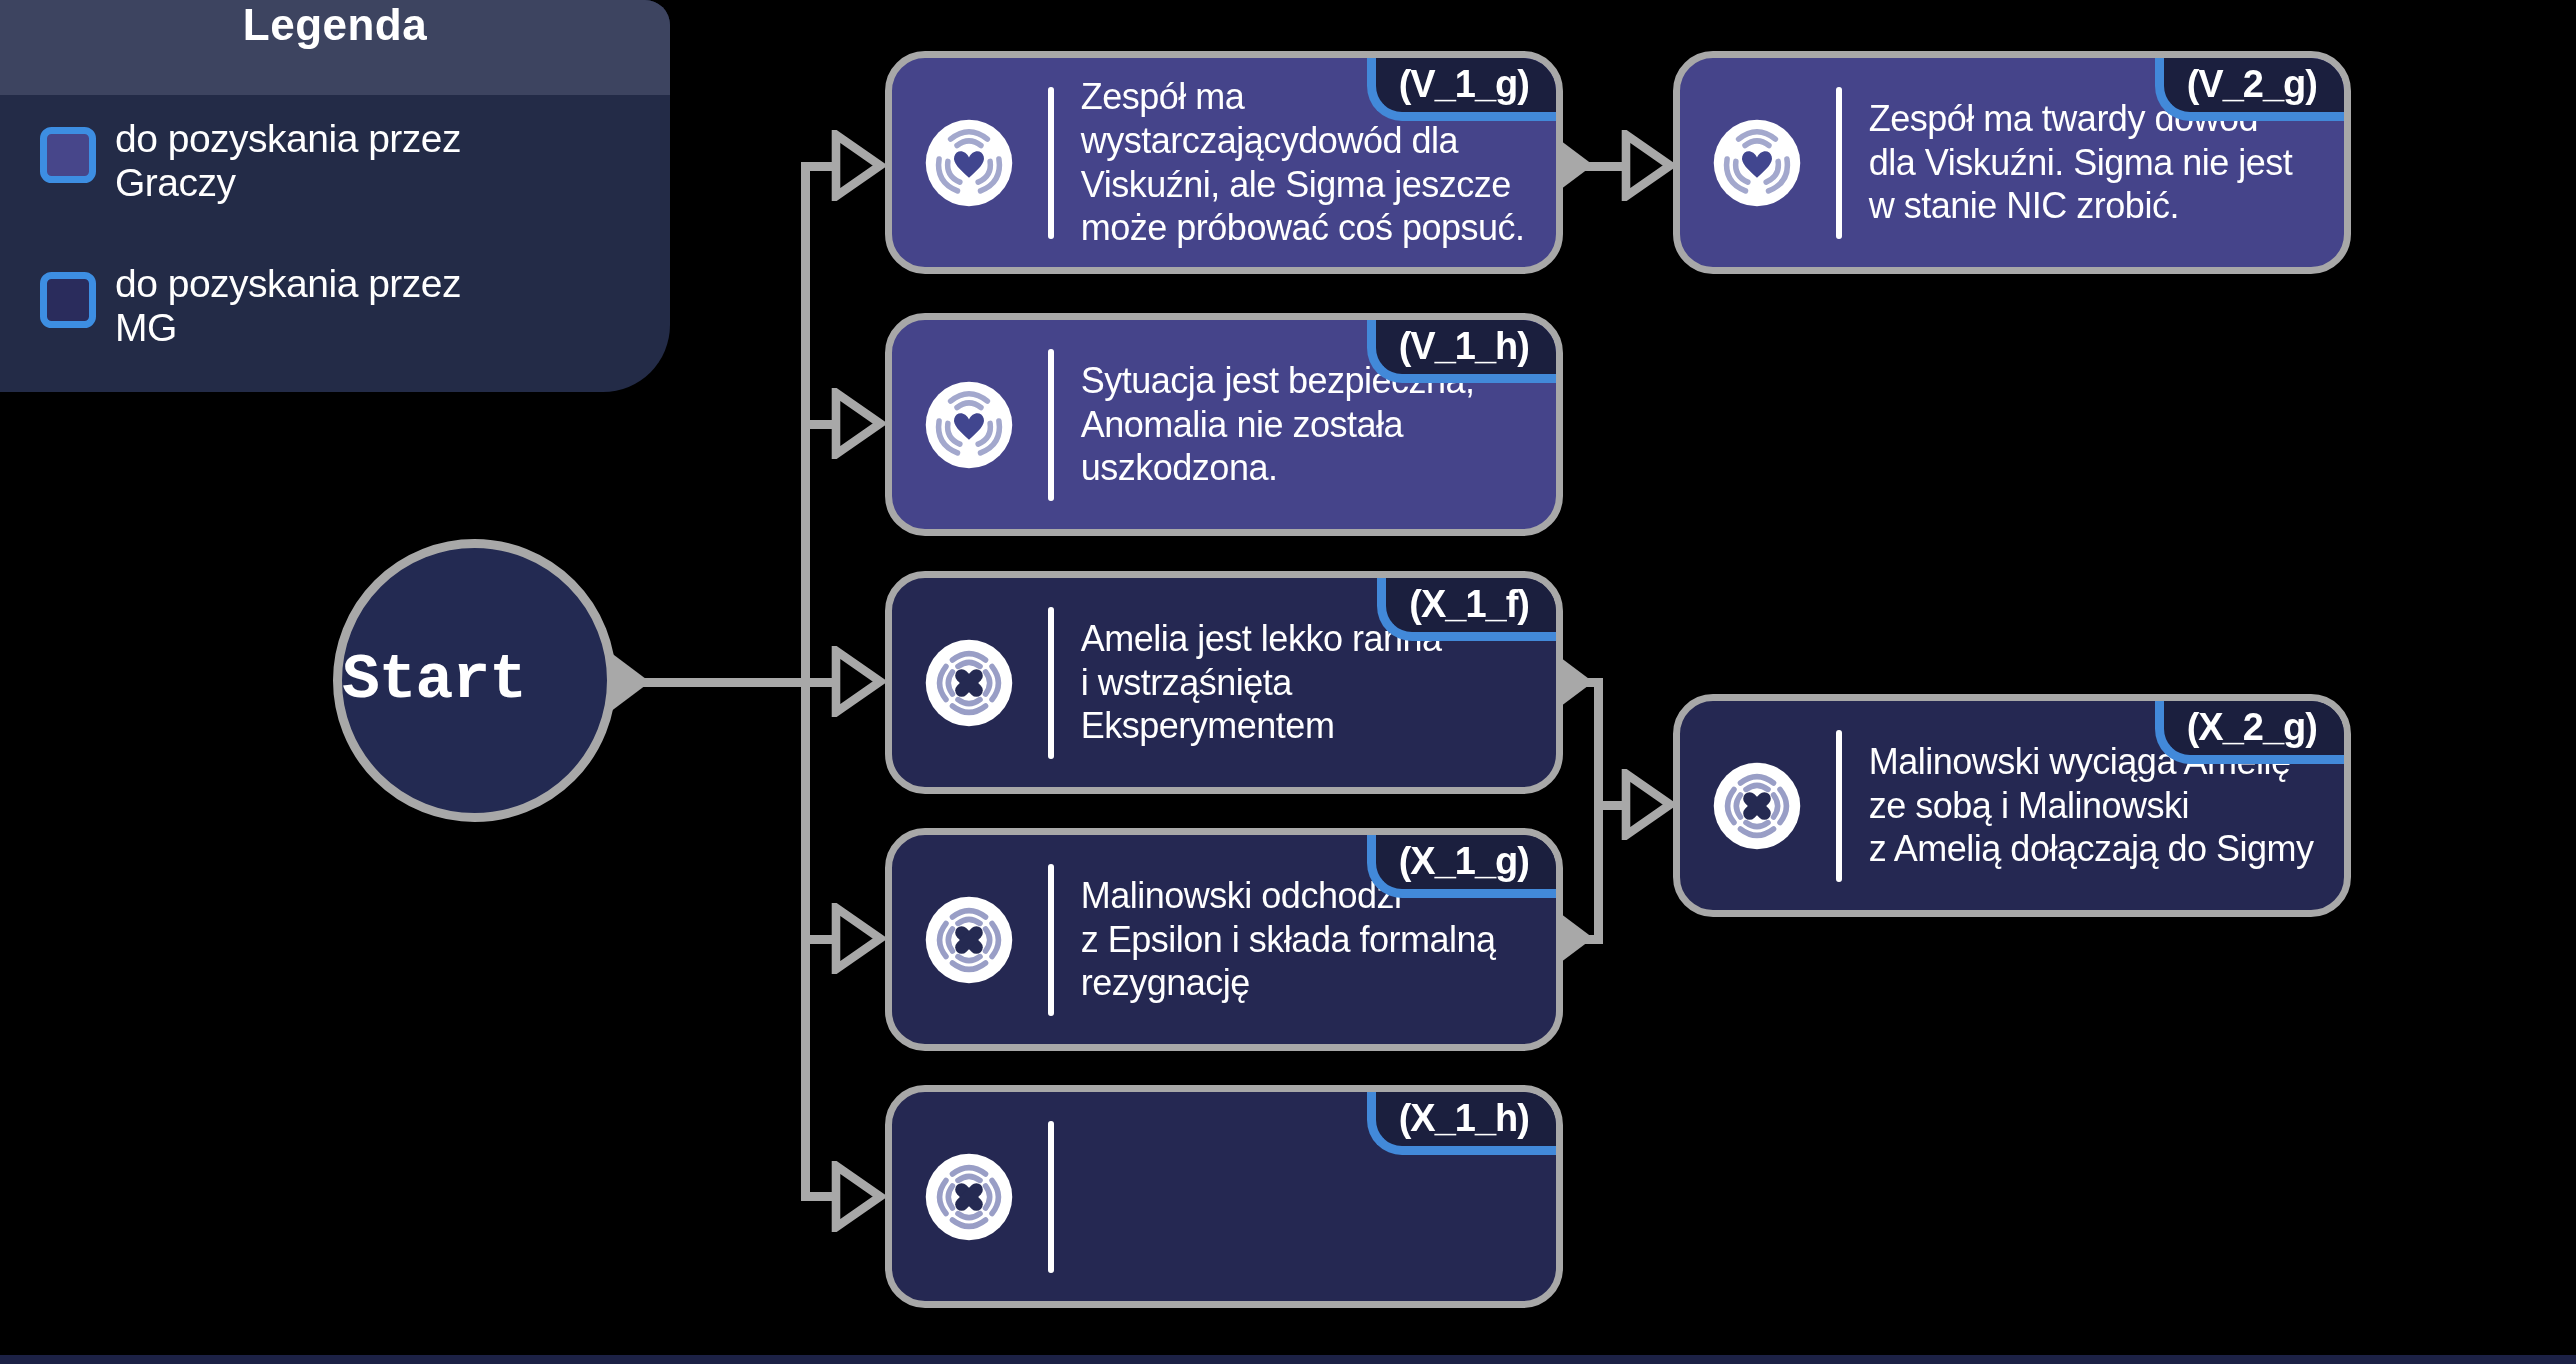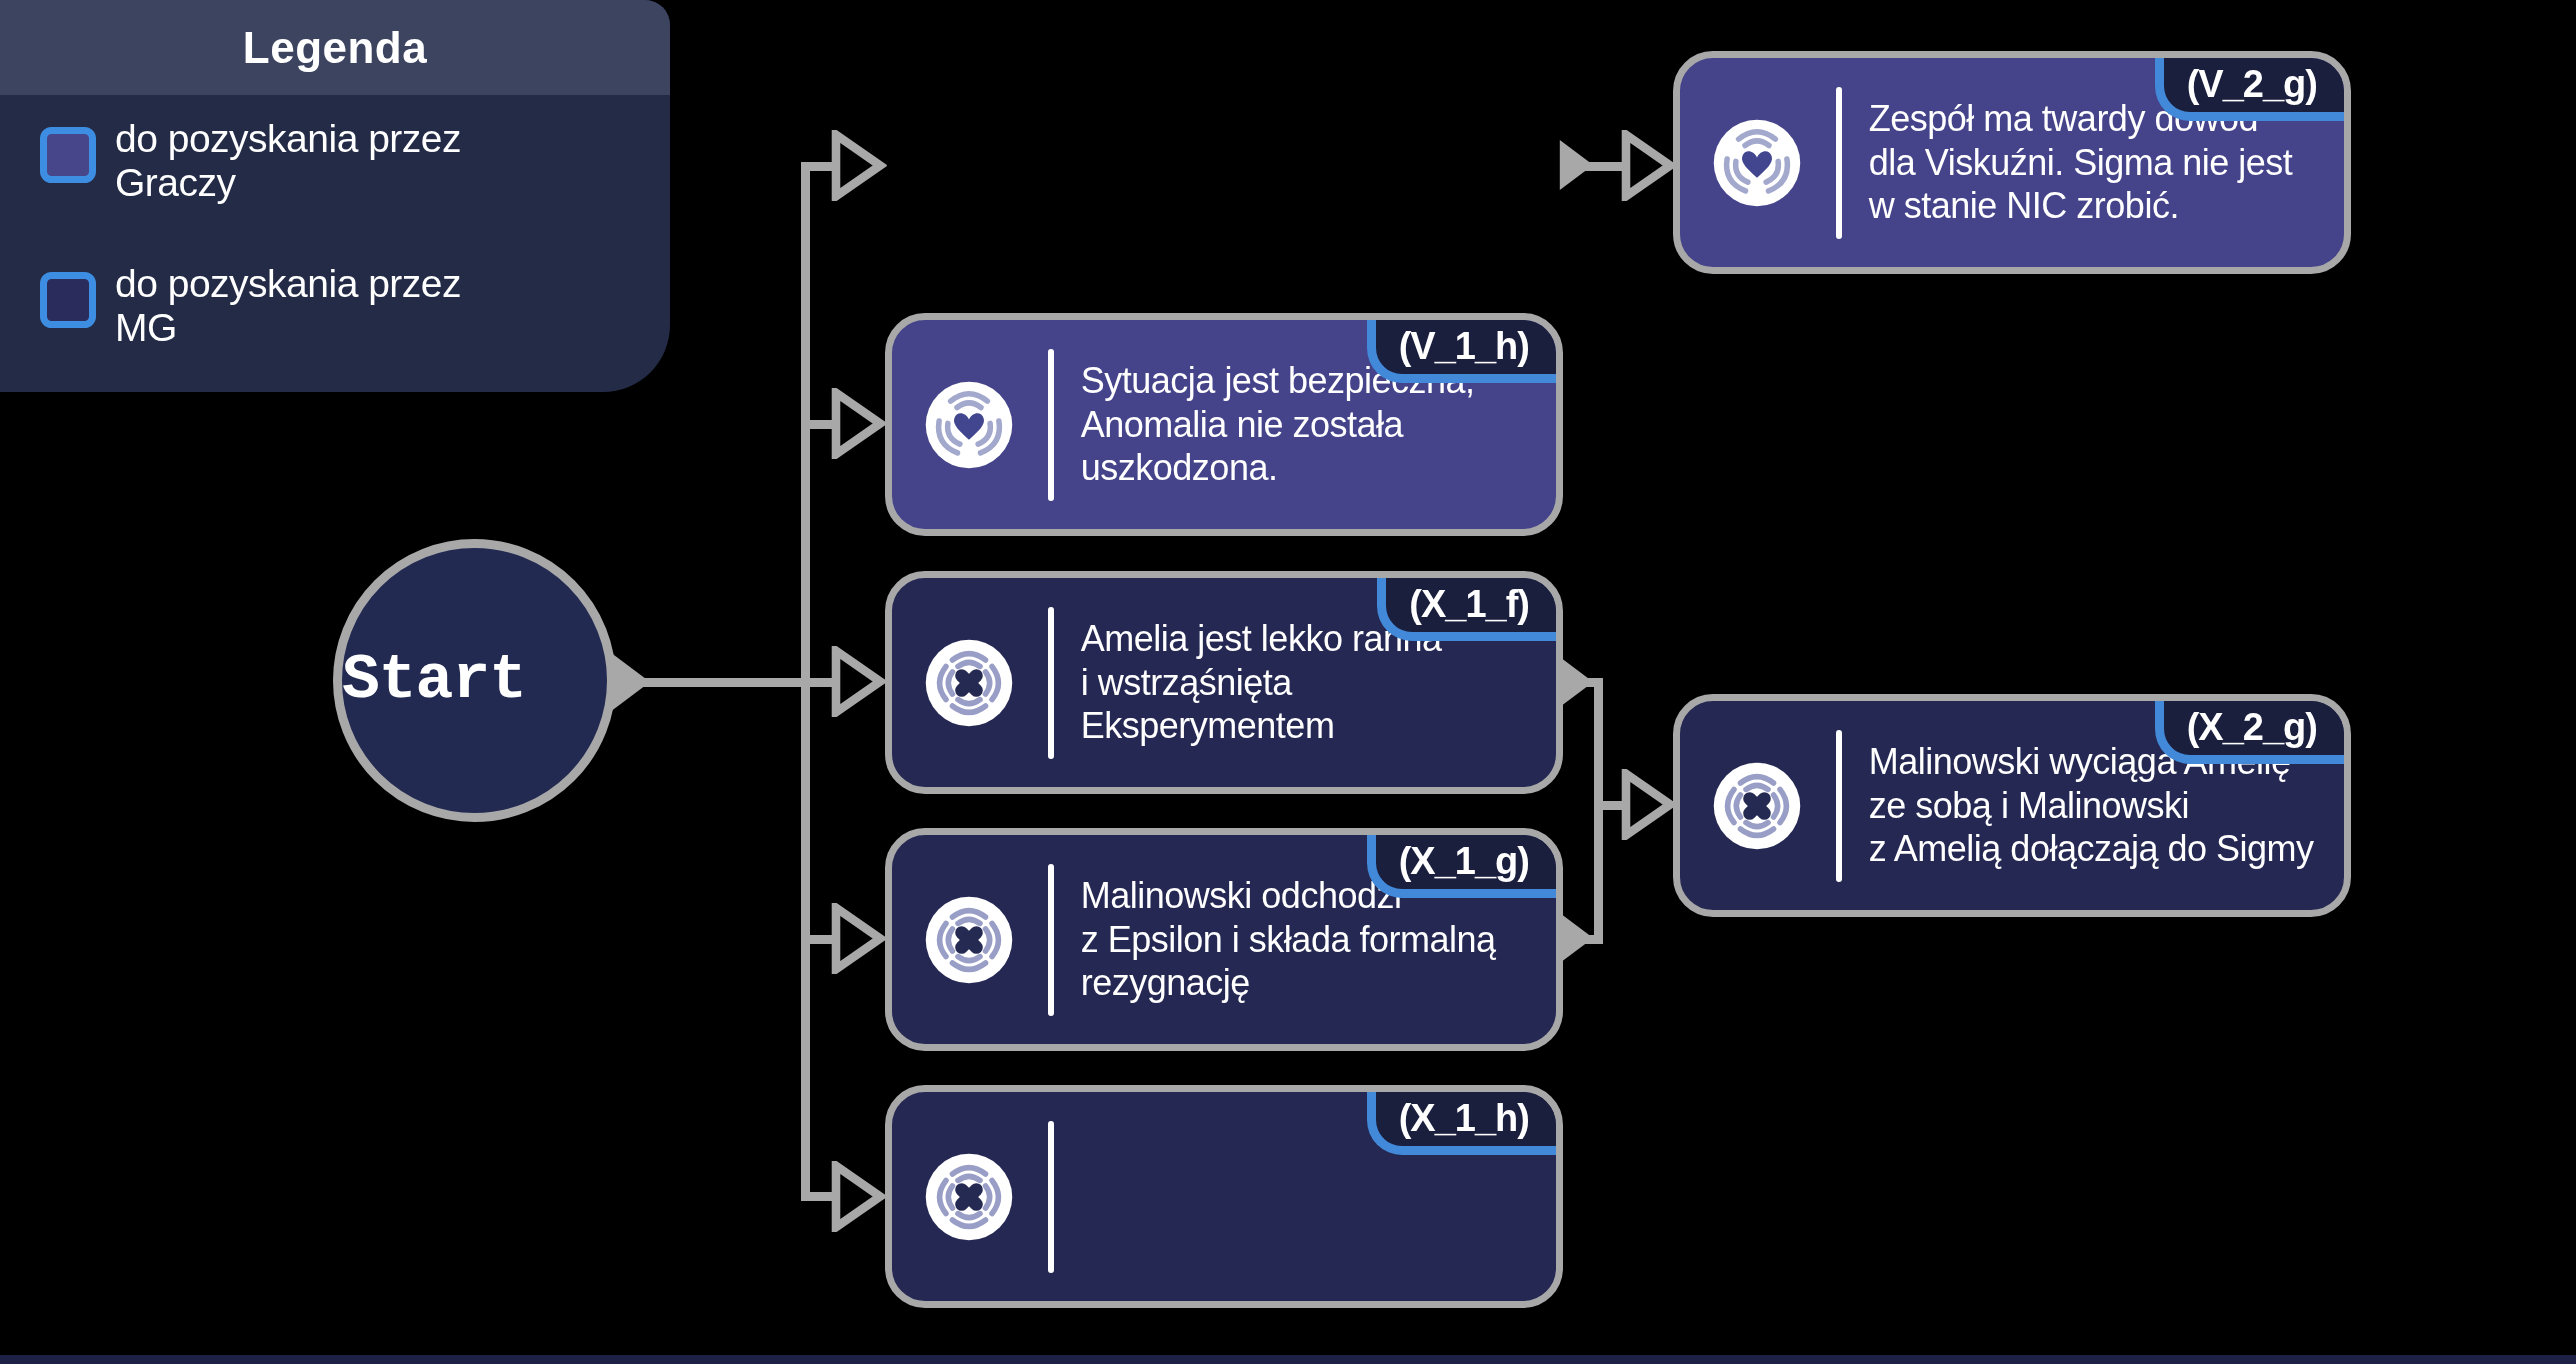--- a/index.html
+++ b/index.html
@@ -4,21 +4,21 @@
 <style>
   html,body{margin:0;padding:0;background:#000;}
   #canvas{
     position:relative;width:2576px;height:1364px;background:#000;overflow:hidden;
     font-family:"Liberation Sans","DejaVu Sans",sans-serif;
   }
   
   .legend{position:absolute;left:0;top:0;width:670px;height:392px;background:#232b47;
     border-radius:0 25px 67px 0;}
   .legend-header{height:95px;background:#3d4460;border-radius:0 25px 0 0;
-    display:flex;align-items:center;justify-content:center;}
+    display:flex;align-items:flex-start;justify-content:center;}
   .legend-title{color:#fff;font-size:44px;font-weight:700;letter-spacing:0.5px;}
   .legend-item{position:absolute;left:40px;display:flex;align-items:flex-start;gap:19px;}
   .legend-item.li-0{top:117px;}
   .legend-item.li-1{top:262px;}
   .swatch{width:42px;height:42px;border:7.7px solid #3d8ee2;border-radius:11.5px;margin-top:9.6px;flex:none;}
   .swatch.player{background:#47468a;}
   .swatch.mg{background:#2a2c5c;}
   .legend-label{color:#fff;font-size:39px;line-height:1.13;white-space:pre-line;letter-spacing:-0.5px;}
   
   .start{position:absolute;left:333px;top:539px;width:265px;height:265px;border-radius:50%;
@@ -169,20 +169,31 @@
   <svg class="arrow" style="left:831px;top:1161px;" width="56" height="71" viewBox="0 0 58 74">
       <use href="#open-arrow"></use>
     </svg>
   <svg class="arrow" style="left:1621px;top:130px;" width="56" height="71" viewBox="0 0 58 74">
       <use href="#open-arrow"></use>
     </svg>
   <svg class="arrow" style="left:1621px;top:769px;" width="56" height="71" viewBox="0 0 58 74">
       <use href="#open-arrow"></use>
     </svg>
 
+  <div class="card player c-v1g">
+    <svg class="emblem" viewBox="0 0 96 96" width="92" height="92">
+        <use href="#emblem-v"></use>
+      </svg>
+    <div class="sep"></div>
+    <div class="card-text">Zespół ma
+wystarczającydowód dla
+Viskuźni, ale Sigma jeszcze
+może próbować coś popsuć.</div>
+    <div class="badge">(V_1_g)</div>
+  </div>
 
   <div class="card player c-v1h">
     <svg class="emblem" viewBox="0 0 96 96" width="92" height="92">
         <use href="#emblem-v"></use>
       </svg>
     <div class="sep"></div>
     <div class="card-text">Sytuacja jest bezpieczna,
 Anomalia nie została
 uszkodzona.</div>
     <div class="badge">(V_1_h)</div>

